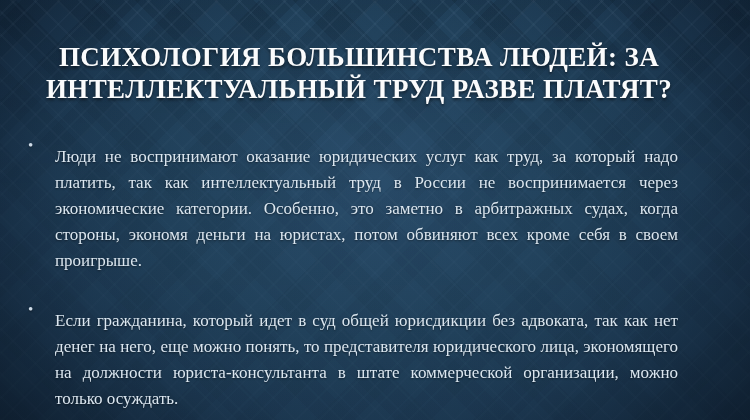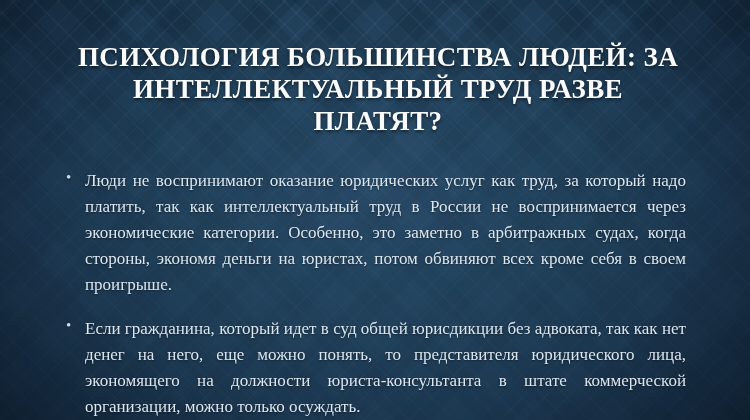--- a/index.html
+++ b/index.html
@@ -33,21 +33,21 @@
     position: absolute;
     inset: 0;
     background: radial-gradient(ellipse 85% 115% at 50% 44%,
       rgba(9,19,31,0) 0%, rgba(9,19,31,0.12) 50%, rgba(8,17,28,0.55) 80%, rgba(6,13,22,0.85) 100%);
   }
   .content {
     position: relative;
     box-sizing: border-box;
     width: 100%;
     height: 100%;
-    padding: 42px 60px 0 66px;
+    padding: 42px 60px 0 28px;
   }
   .title {
     margin: 0 auto 26px auto;
     max-width: 645px;
     font-size: 27px;
     line-height: 1.18;
     font-weight: 700;
     letter-spacing: 0.4px;
     text-align: center;
     text-transform: uppercase;
@@ -65,21 +65,21 @@
   .marker {
     flex: 0 0 15px;
     width: 15px;
     font-size: 15px;
     line-height: 26px;
     color: #cfdce8;
     text-shadow: 0 1px 2px rgba(0,0,0,0.4);
   }
   .bullet-text {
     flex: 1 1 auto;
-    margin: 4px;
+    margin: 12px;
     font-size: 17px;
     line-height: 26px;
     text-align: justify;
     color: #dce7f0;
     text-shadow: 0 1px 2px rgba(0,0,0,0.45);
   }
 </style>
 </head>
 <body>
 

